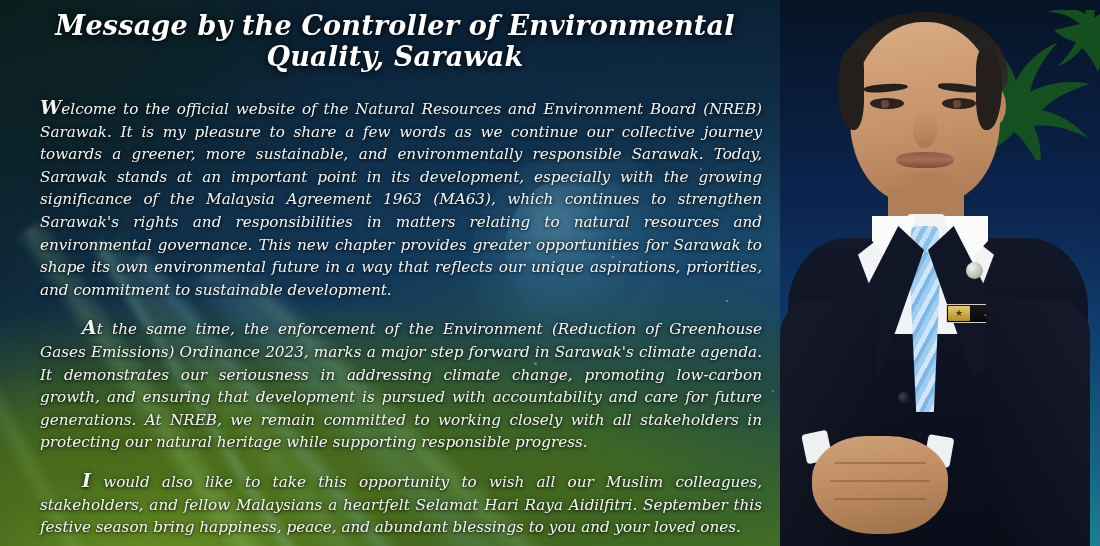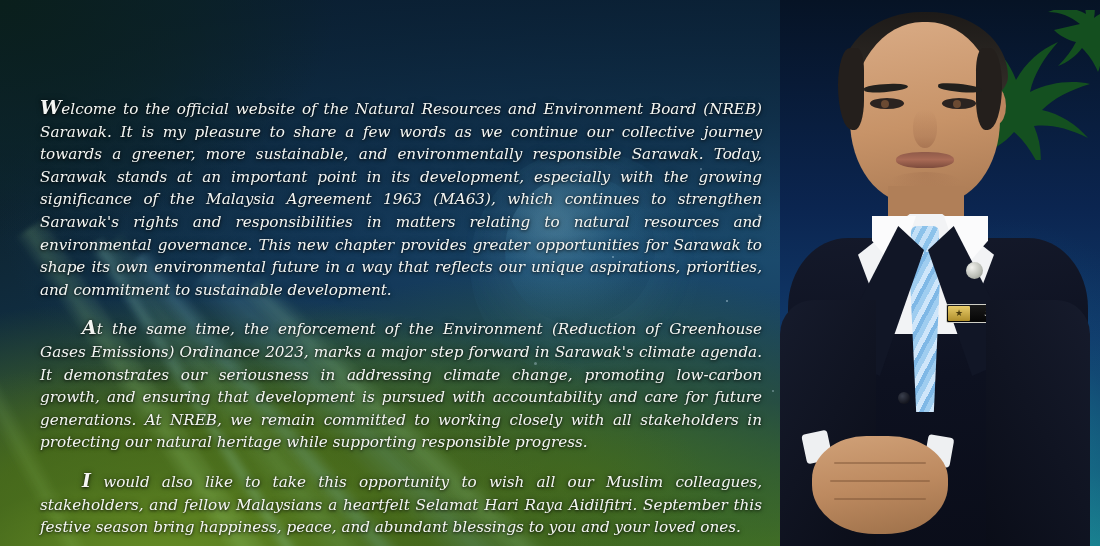--- a/index.html
+++ b/index.html
@@ -312,20 +312,21 @@
     <div class="p-arm-r"></div>
     <div class="p-cuff-l"></div>
     <div class="p-cuff-r"></div>
     <div class="p-hands">
       <div class="p-finger" style="left:22px;top:26px;width:92px;"></div>
       <div class="p-finger" style="left:18px;top:44px;width:100px;"></div>
       <div class="p-finger" style="left:22px;top:62px;width:92px;"></div>
     </div>
   </div>
 
+  <div class="title">Message by the Controller of Environmental Quality, Sarawak</div>
 
   <div class="letter">
     <p class="para"><span class="dropcap">W</span><span>elcome to the official website of the Natural Resources and Environment Board (NREB) Sarawak. It is my pleasure to share a few words as we continue our collective journey towards a greener, more sustainable, and environmentally responsible Sarawak. Today, Sarawak stands at an important point in its development, especially with the growing significance of the Malaysia Agreement 1963 (MA63), which continues to strengthen Sarawak's rights and responsibilities in matters relating to natural resources and environmental governance. This new chapter provides greater opportunities for Sarawak to shape its own environmental future in a way that reflects our unique aspirations, priorities, and commitment to sustainable development.</span></p>
 
     <p class="para indent"><span class="dropcap">A</span><span>t the same time, the enforcement of the Environment (Reduction of Greenhouse Gases Emissions) Ordinance 2023, marks a major step forward in Sarawak's climate agenda. It demonstrates our seriousness in addressing climate change, promoting low-carbon growth, and ensuring that development is pursued with accountability and care for future generations. At NREB, we remain committed to working closely with all stakeholders in protecting our natural heritage while supporting responsible progress.</span></p>
 
     <p class="para indent"><span class="dropcap">I</span><span> would also like to take this opportunity to wish all our Muslim colleagues, stakeholders, and fellow Malaysians a heartfelt Selamat Hari Raya Aidilfitri. September this festive season bring happiness, peace, and abundant blessings to you and your loved ones.</span></p>
 
     <p class="para regards">Regards,</p>
   </div>

